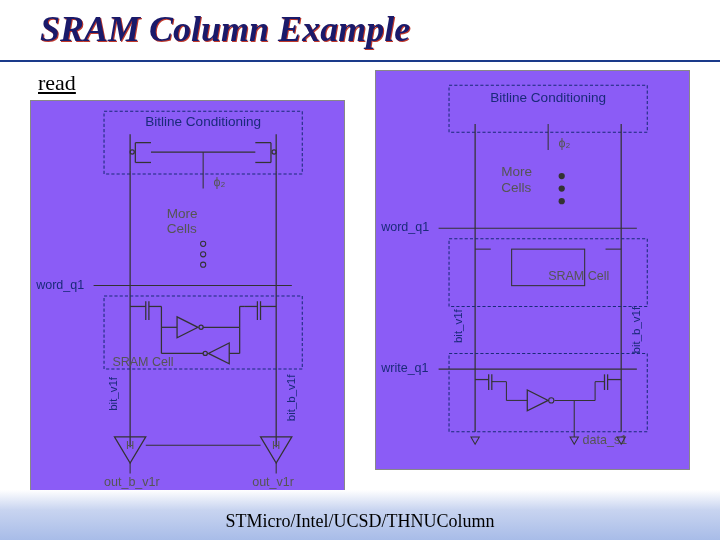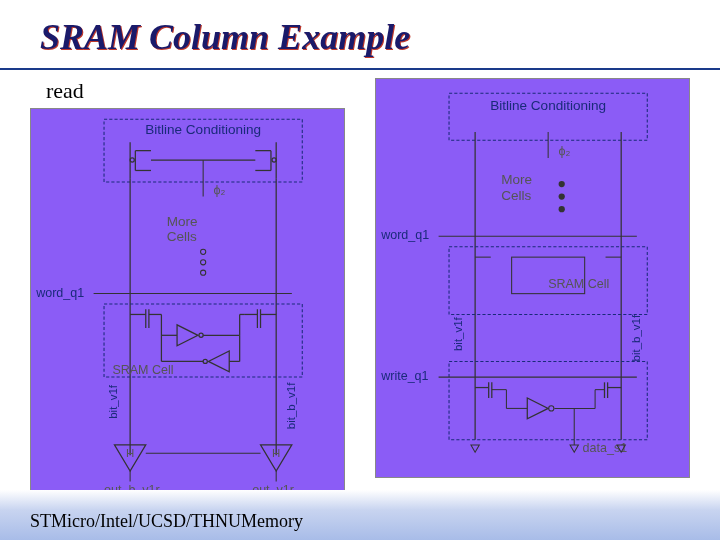--- a/index.html
+++ b/index.html
@@ -10,57 +10,58 @@
     background: #fff;
     position: relative;
     overflow: hidden;
   }
   .title {
     font-size: 36px;
     font-weight: bold;
     font-style: italic;
     color: #1a1a6a;
     text-shadow: 1px 1px 0 #c0392b;
-    padding: 16px 0 10px 40px;
+    padding: 8px 0 10px 40px;
     border-bottom: 2px solid #1a3a8a;
     margin-bottom: 8px;
   }
   .content {
     display: flex;
     padding: 0 30px;
     gap: 30px;
     height: 400px;
   }
   .column {
     flex: 1;
     display: flex;
     flex-direction: column;
   }
   .col-label {
     font-size: 22px;
     font-family: "Times New Roman", serif;
     margin-bottom: 4px;
-    margin-left: 16px;
+    margin-left: 8px;
+    text-decoration: underline;
   }
   .diagram {
     flex: 1;
     border: 1px solid #888;
     background: #8b5cf6;
     position: relative;
   }
   .footer {
     position: absolute;
     bottom: 0;
     left: 0;
     right: 0;
     height: 50px;
     background: linear-gradient(to bottom, #fff 0%, #c8d4f0 40%, #a8bce8 100%);
     display: flex;
     align-items: flex-end;
-    justify-content: flex-start;
+    justify-content: center;
     padding: 0 30px 8px 30px;
     font-size: 18px;
   }
   .footer-left { font-family: "Times New Roman", serif; }
   .footer-right { font-family: "Times New Roman", serif; }
   svg text { font-family: Arial, sans-serif; }
   .navy { fill: #1a2a7a; }
   .gray { fill: #555; }
 </style>
 </head>
@@ -215,14 +216,14 @@
         <polygon points="91,345 99,345 95,352" fill="none" stroke="#333"></polygon>
         <polygon points="231,345 239,345 235,352" fill="none" stroke="#333"></polygon>
       </svg>
     </div>
   </div>
 
 </div>
 
 <div class="footer">
   <span class="footer-left">STMicro/Intel/UCSD/THNU</span>
-  <span class="footer-right">Memory</span>
+  <span class="footer-right">Column</span>
 </div>
 
 </body></html>

